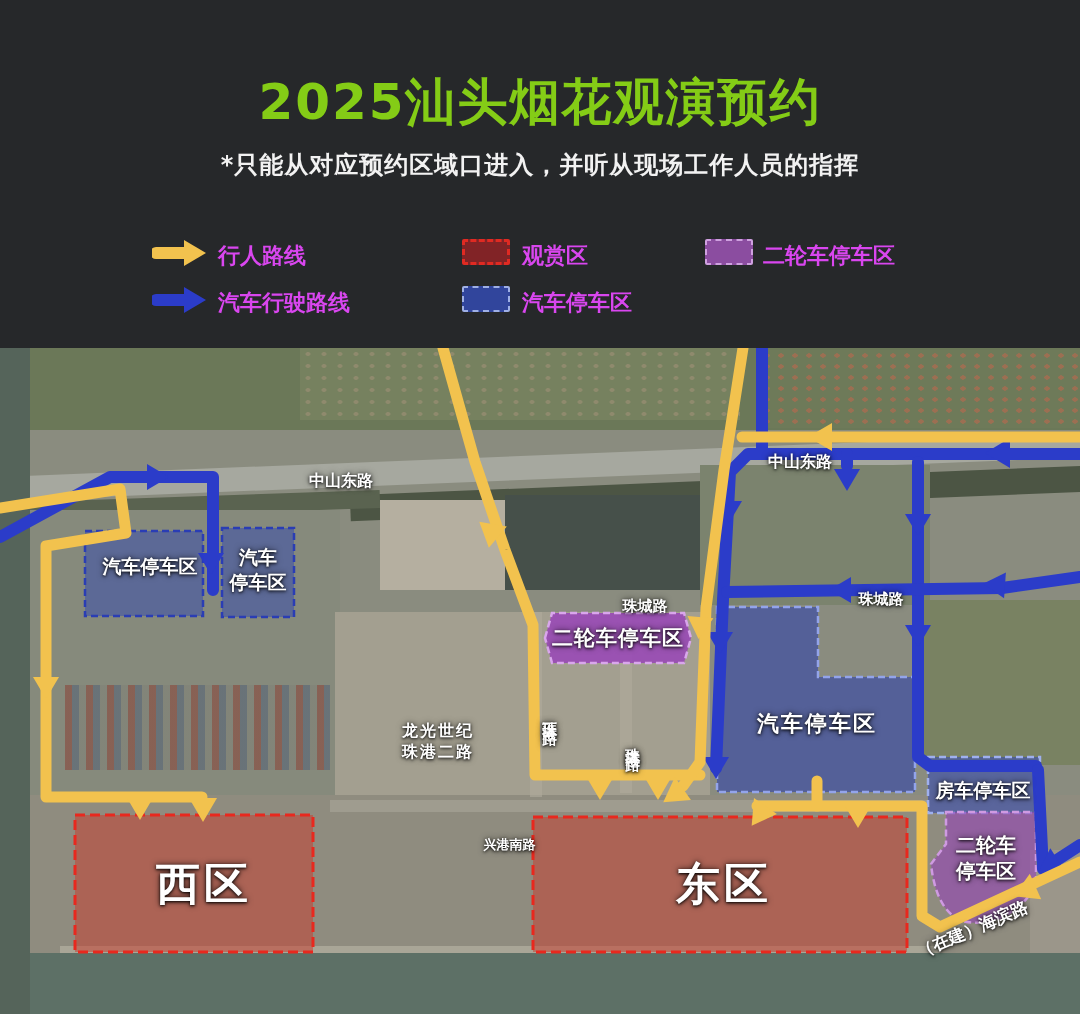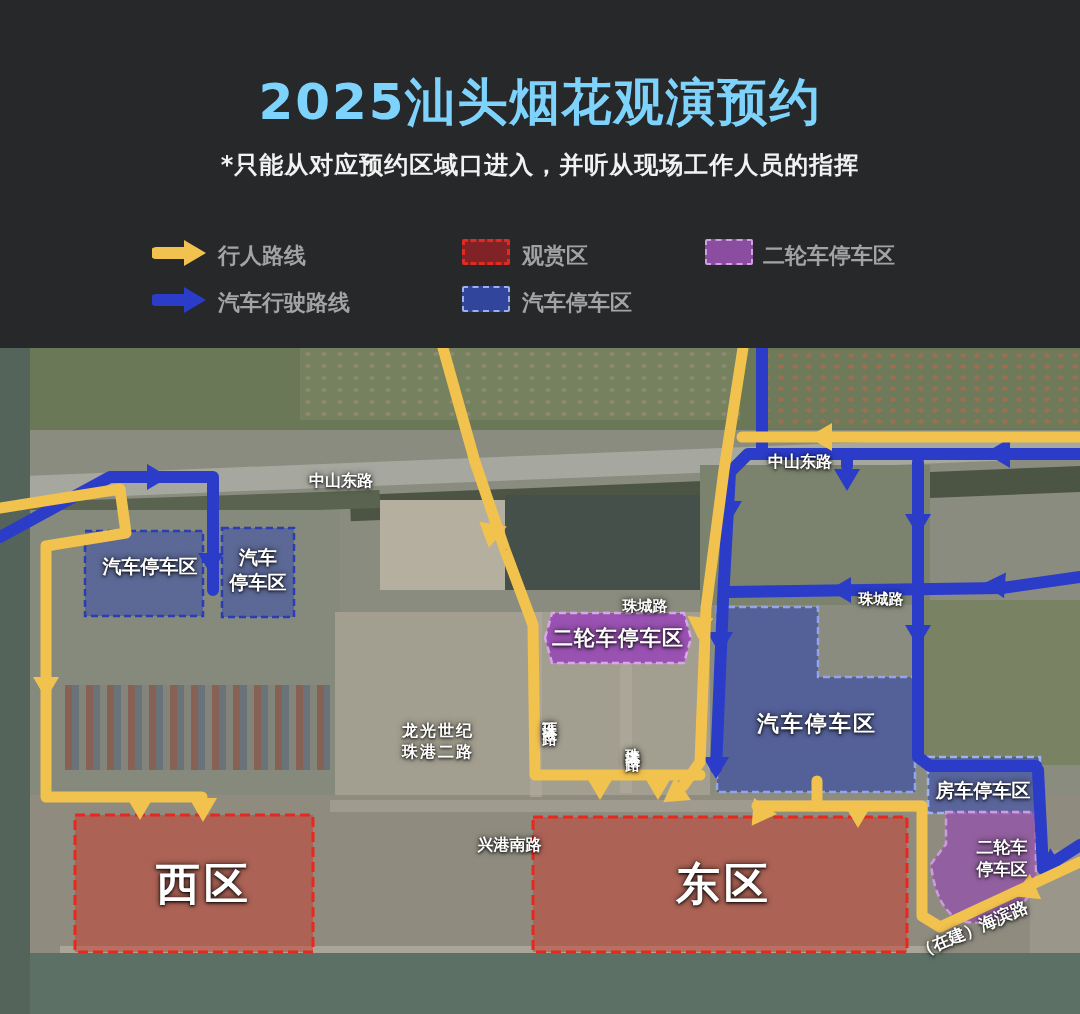--- a/index.html
+++ b/index.html
@@ -2,24 +2,24 @@
 <html><head>
 <meta charset="utf-8">
 <style>
   html,body{margin:0;padding:0;background:#111;}
   .poster{position:relative;width:1080px;height:1014px;overflow:hidden;
           background:#26282a;font-family:"DejaVu Sans","Liberation Sans",sans-serif;}
 
   
   .header{position:absolute;left:0;top:0;width:1080px;height:348px;background:#26282a;z-index:20;}
   .title{position:absolute;left:540px;top:102px;transform:translate(-50%,-50%);
-         color:#7dd3fc;font-size:50px;font-weight:800;letter-spacing:2px;white-space:nowrap;}
+         color:#84cc16;font-size:50px;font-weight:800;letter-spacing:2px;white-space:nowrap;}
   .subtitle{position:absolute;left:540px;top:165px;transform:translate(-50%,-50%);
             color:#f2f2f2;font-size:24px;font-weight:600;letter-spacing:1px;white-space:nowrap;text-align:center;}
-  .leg-label{position:absolute;color:#a3a3a3;font-size:22px;font-weight:600;white-space:nowrap;}
+  .leg-label{position:absolute;color:#d946ef;font-size:22px;font-weight:600;white-space:nowrap;}
   .swatch{position:absolute;width:48px;height:26px;box-sizing:border-box;border-radius:2px;}
   .sw-red{background:rgba(146,34,38,.85);border:3px dashed #e02a22;}
   .sw-blue{background:#31459c;border:2px dashed #9fb0e6;}
   .sw-purple{background:#8b4da0;border:2px dashed #cfa0e0;}
   .leg-arrow{position:absolute;width:56px;height:30px;}
 
   
   .map-base{position:absolute;left:0;top:348px;width:1080px;height:666px;background:#8a8c7f;z-index:1;}
   .patch{position:absolute;z-index:2;}
 
@@ -125,32 +125,32 @@
       <path class="ay" transform="translate(762,811) rotate(125)" d="M-6,-14 L18,0 L-6,14 Z"></path>
     </g>
   </svg>
 
   <div class="mlabel" style="left:341px;top:481px;font-size:16px;">中山东路</div>
   <div class="mlabel" style="left:800px;top:462px;font-size:16px;">中山东路</div>
   <div class="mlabel" style="left:645px;top:607px;font-size:15px;">珠城路</div>
   <div class="mlabel" style="left:881px;top:600px;font-size:15px;">珠城路</div>
   <div class="mlabel vert" style="left:549px;top:716px;font-size:15px;">珠港一路</div>
   <div class="mlabel vert" style="left:632px;top:742px;font-size:15px;">珠港二路</div>
-  <div class="mlabel" style="left:495px;top:845px;font-size:16px;padding-left:29px;">兴港南路</div>
+  <div class="mlabel" style="left:495px;top:845px;font-size:13px;padding-left:29px;">兴港南路</div>
   <div class="mlabel" style="left:972px;top:929px;font-size:17px;transform:translate(-50%,-50%) rotate(-23deg);">（在建）海滨路</div>
 
   <div class="mlabel" style="left:150px;top:566px;font-size:19px;">汽车停车区</div>
   <div class="mlabel" style="left:258px;top:570px;font-size:19px;">
     <div>汽车</div>
     <div>停车区</div>
   </div>
   <div class="mlabel" style="left:618px;top:639px;font-size:21px;letter-spacing:1px;">二轮车停车区</div>
   <div class="mlabel" style="left:817px;top:724px;font-size:22px;letter-spacing:2px;">汽车停车区</div>
   <div class="mlabel" style="left:983px;top:790px;font-size:19px;">房车停车区</div>
-  <div class="mlabel" style="left:986px;top:858px;font-size:17px;margin-left:16px;">
+  <div class="mlabel" style="left:986px;top:858px;font-size:20px;">
     <div>二轮车</div>
     <div>停车区</div>
   </div>
   <div class="mlabel" style="left:438px;top:742px;font-size:16px;letter-spacing:2px;">
     <div>龙光世纪</div>
     <div>珠港二路</div>
   </div>
   <div class="mlabel zone-name" style="left:204px;top:884px;">西区</div>
   <div class="mlabel zone-name" style="left:724px;top:884px;">东区</div>
 

